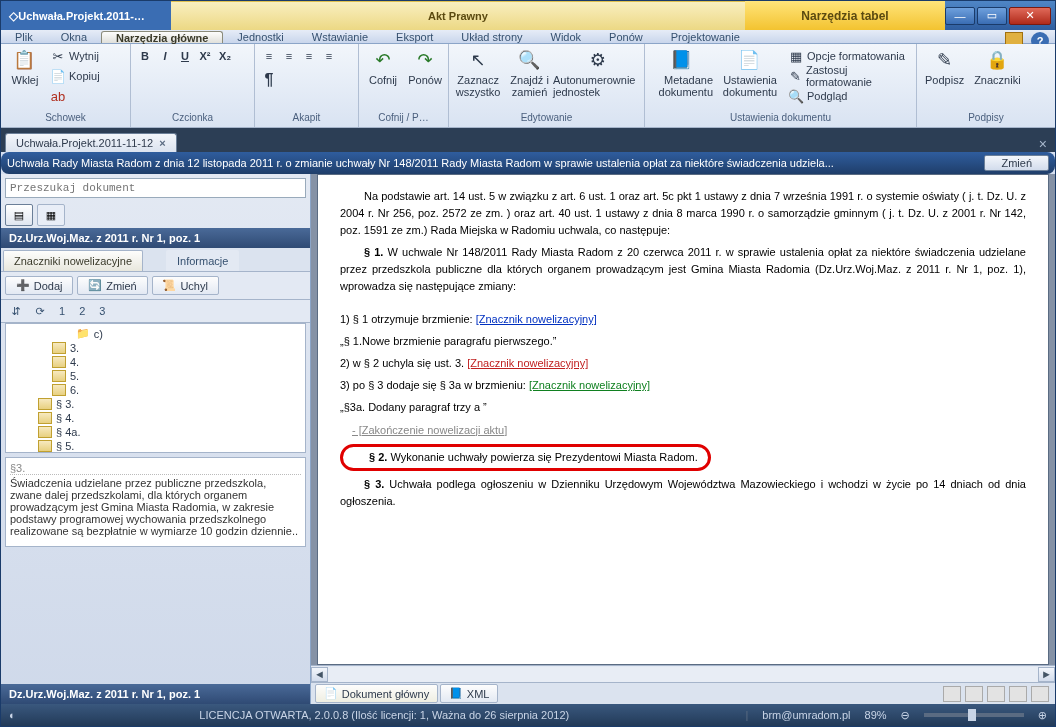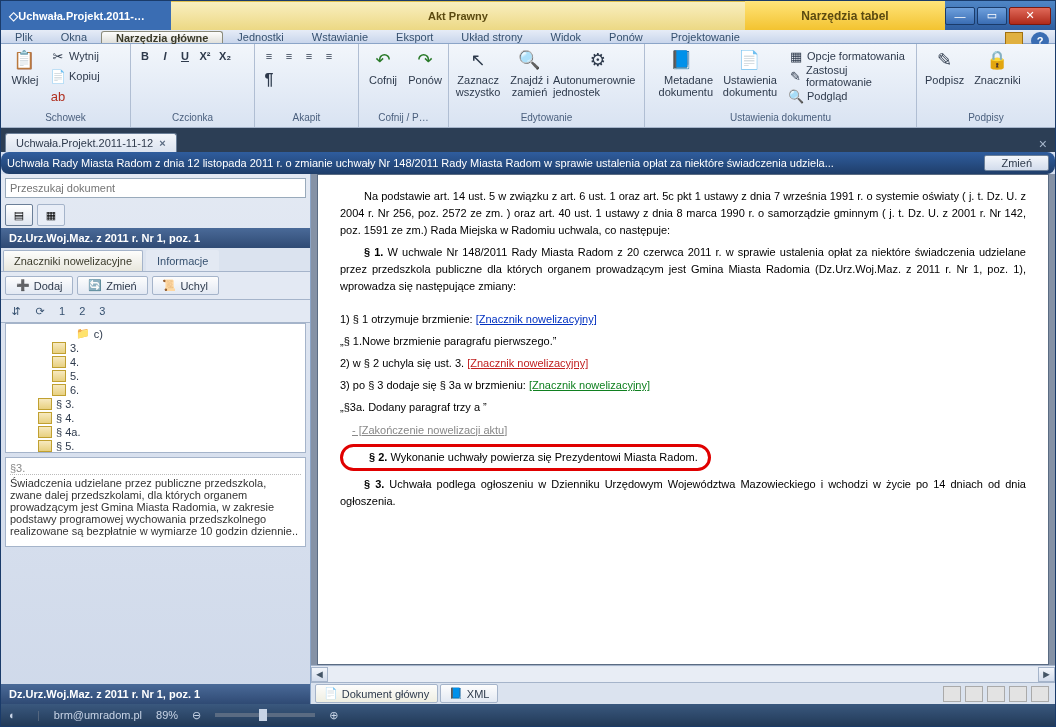--- a/index.html
+++ b/index.html
@@ -31,26 +31,26 @@
 .tabbar { height: 24px; background: #2c3e55; display: flex; align-items: flex-end; padding-left: 4px; }
 .tabbar .tab { background: linear-gradient(#f3f6fb, #dbe3ef); border: 1px solid #6b7f98; border-bottom: none; padding: 3px 10px; color: #2e3a4c; border-radius: 3px 3px 0 0; display: flex; align-items: center; gap: 6px; }
 .tabbar .tab .x { color: #5a6b82; font-weight: bold; }
 .tabbar .closeall { margin-left: auto; color: #a8b8cd; padding: 0 8px; font-size: 14px; }
 .infobar { height: 22px; background: linear-gradient(#2f5d9e, #1f3e6a); color: #fff; display: flex; align-items: center; padding: 0 6px; gap: 6px; font-size: 11px; border-radius: 8px; }
 .infobar .txt { flex: 1; white-space: nowrap; overflow: hidden; text-overflow: ellipsis; }
 .infobar .btn { background: linear-gradient(#f3f6fb, #d2dcec); color: #2e3a4c; border: 1px solid #6b7f98; padding: 1px 16px; border-radius: 2px; }
 .body { flex: 1; display: flex; min-height: 0; }
 .sidebar { width: 310px; background: linear-gradient(#e3e9f3, #cfd9ea); border-right: 1px solid #8ba5c8; display: flex; flex-direction: column; }
 .search { margin: 4px; }
-.search input { width: 100%; height: 20px; border: 1px solid #9ab; padding: 8px 4px; color: #888; }
+.search input { width: 100%; height: 20px; border: 1px solid #9ab; padding: 8px 4px; color: #888; font-family: Liberation Mono, monospace; }
 .viewbtns { display: flex; gap: 4px; padding: 2px 4px; }
 .viewbtn { width: 28px; height: 22px; border: 1px solid #a5b4ca; background: #e9eef7; display: flex; align-items: center; justify-content: center; border-radius: 2px; }
 .viewbtn.active { background: linear-gradient(#fff, #e0e6f0); border-color: #6b7f98; }
 .panelhead { background: linear-gradient(#4a6a98, #2f4a74); color: #fff; padding: 4px 8px; font-weight: bold; }
-.subtabs { display: flex; background: #dbe3ef; border-bottom: 1px solid #a5b4ca; }
+.subtabs { display: flex; background: #dbe3ef; border-bottom: 1px solid #a5b4ca; gap: 20px; }
 .subtab { padding: 4px 10px; border: 1px solid #a5b4ca; border-bottom: none; background: linear-gradient(#fdfdfc, #e8e7dd); margin: 2px 1px 0 2px; border-radius: 2px 2px 0 0; color: #3a3a2a; }
 .subtab:not(.active) { background: #e3e9f3; color: #35506f; border-color: transparent; }
 .actbtns { display: flex; gap: 4px; padding: 4px; background: #e3e9f3; border-bottom: 1px solid #a5b4ca; }
 .actbtn { border: 1px solid #a5b4ca; background: linear-gradient(#fdfdfd, #e3e9f3); padding: 2px 10px; display: flex; align-items: center; gap: 4px; border-radius: 2px; color: #2e3a4c; }
 .toolbar2 { display: flex; gap: 6px; padding: 2px 6px; background: #e3e9f3; border-bottom: 1px solid #a5b4ca; align-items: center; }
 .toolbar2 .tb2 { width: 18px; height: 18px; display: flex; align-items: center; justify-content: center; color: #35506f; }
 .toolbar2 .pg { color: #35506f; padding: 0 4px; }
 .tree { flex: 0 0 130px; background: #fff; margin: 0 4px; border: 1px solid #a5b4ca; overflow: auto; padding: 2px; }
 .tree .node { display: flex; align-items: center; gap: 4px; padding: 1px 0 1px 30px; color: #2e3a4c; }
 .tree .node .tic { width: 14px; height: 12px; background: linear-gradient(#f7e9c0, #e8d080); border: 1px solid #c0a030; }
@@ -366,20 +366,21 @@
           <div class="ric"></div>
           <div class="ric"></div>
           <div class="ric"></div>
         </div>
       </div>
     </div>
   </div>
 
   <div class="status">
     <span class="st-left">◐</span>
+    <span class="st-center">LICENCJA OTWARTA, 2.0.0.8 (Ilość licencji: 1, Ważna do 26 sierpnia 2012)</span>
     <span class="sep">|</span>
     <span>brm@umradom.pl</span>
     <span>89%</span>
     <span>⊖</span>
     <div class="slider">
         <div class="thumb"></div>
       </div>
     <span>⊕</span>
   </div>
 </div>

